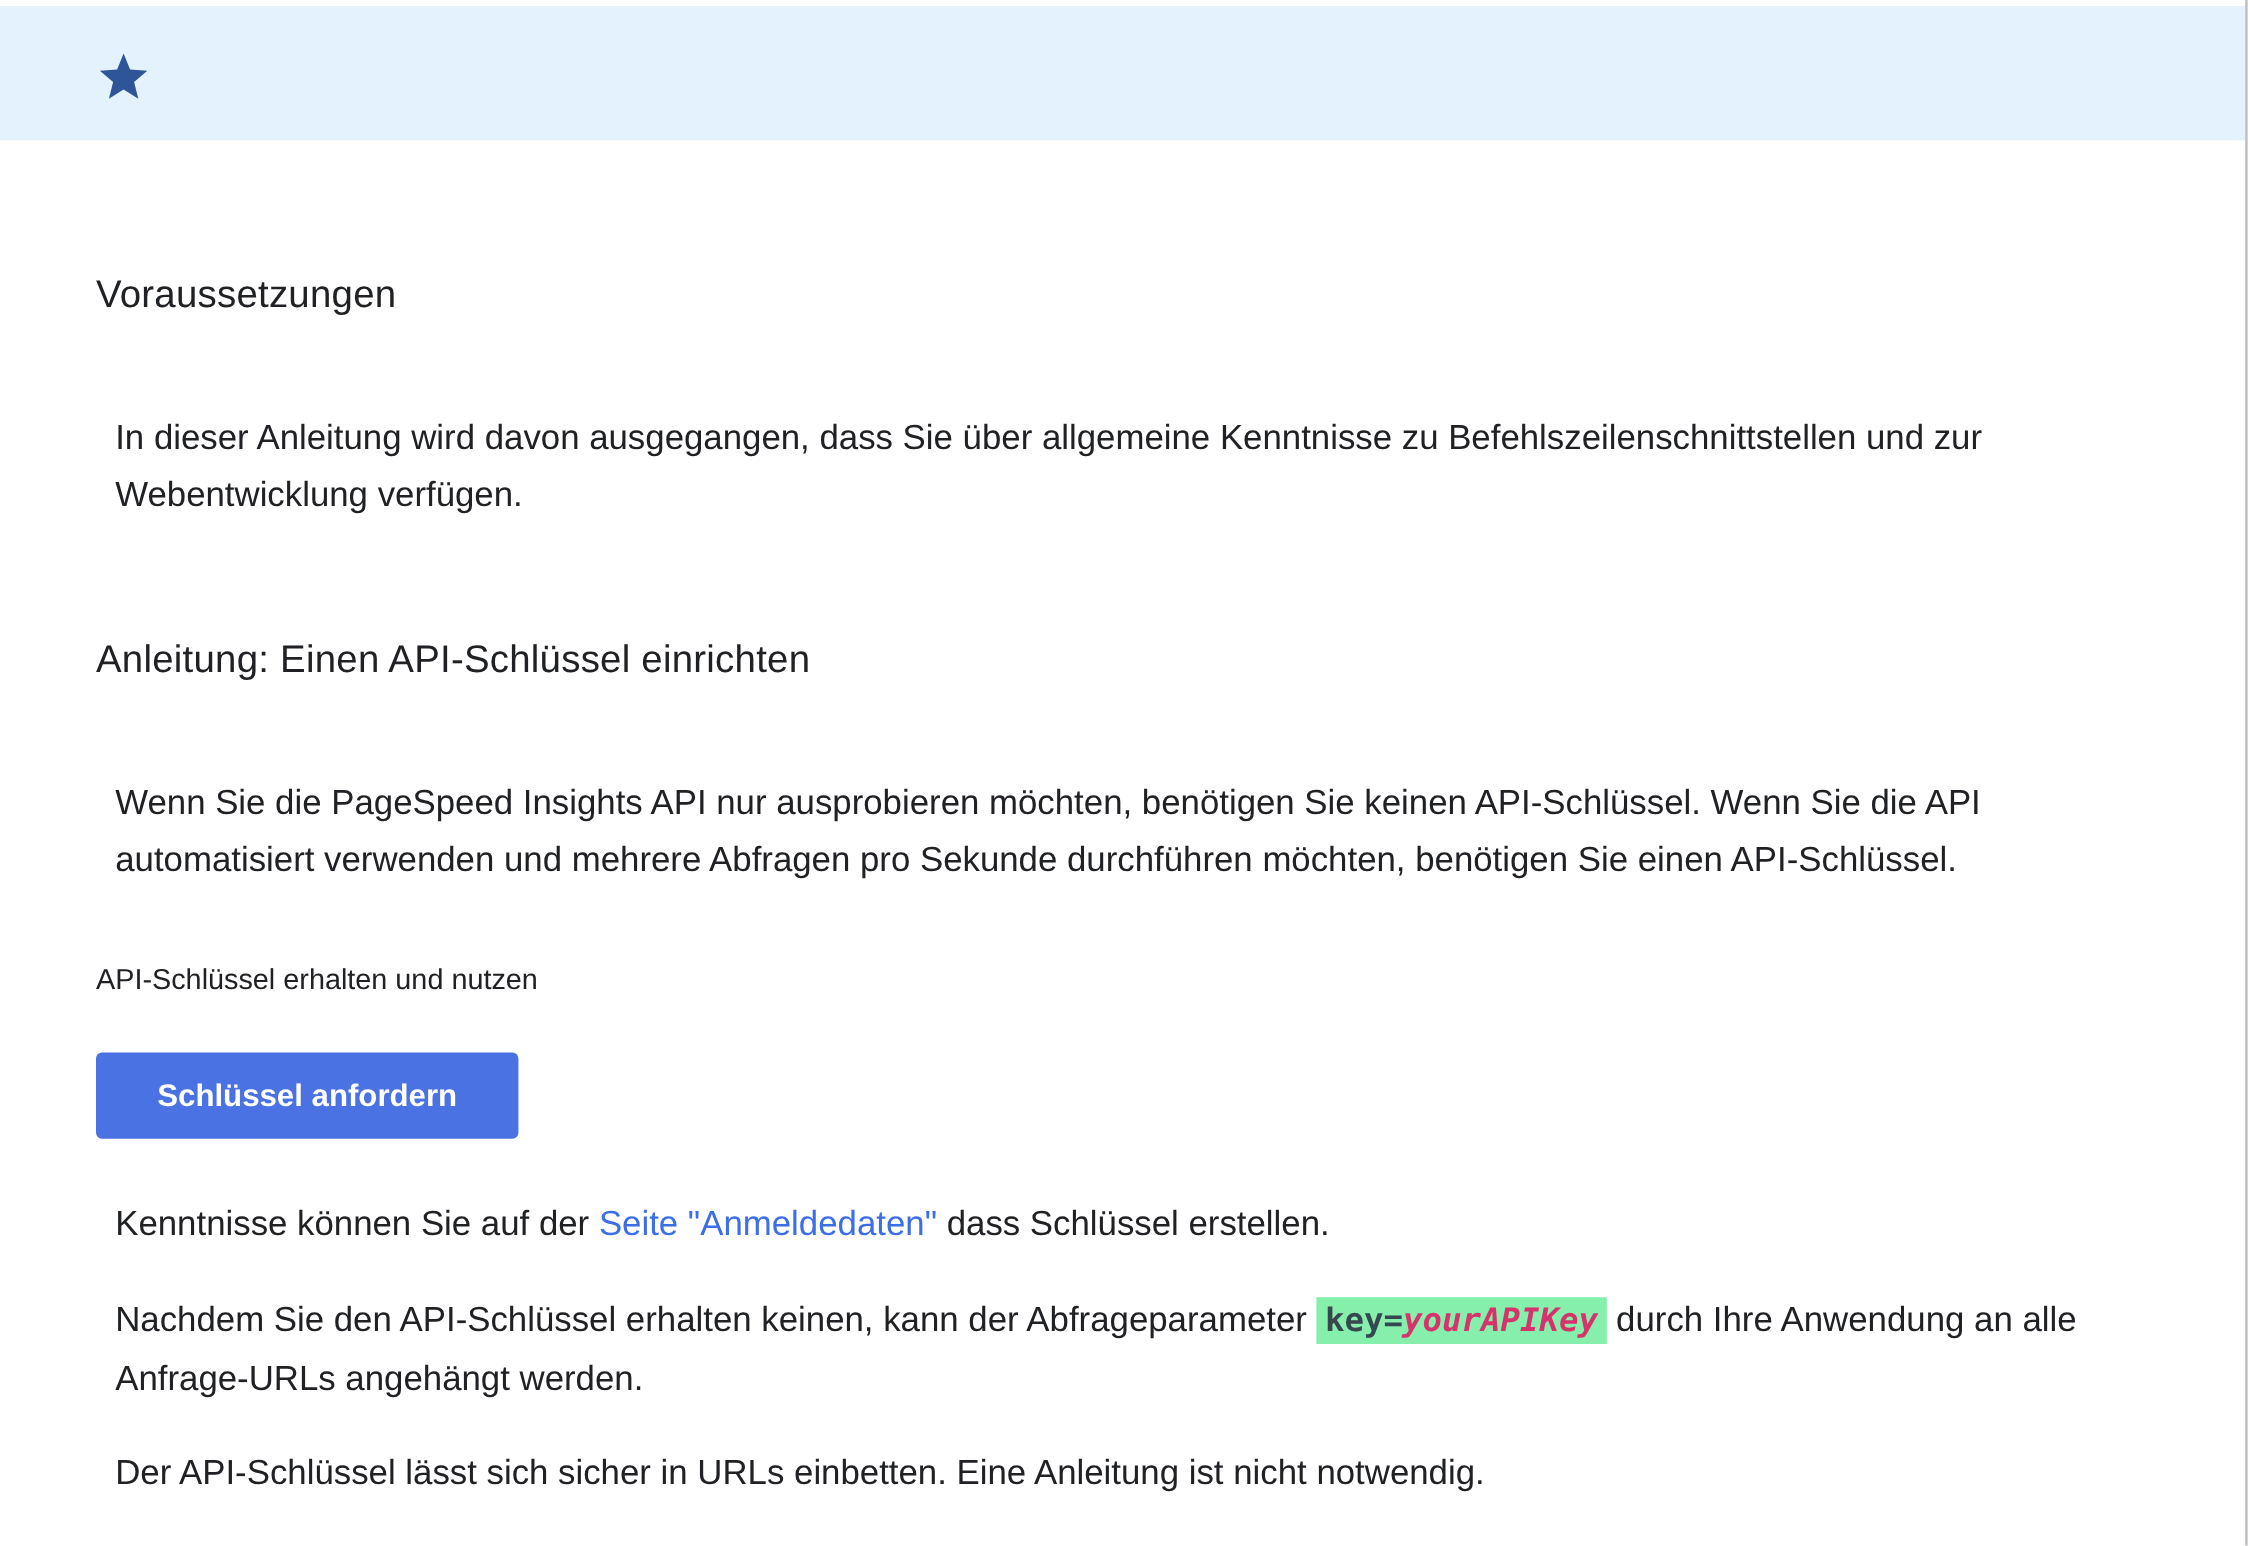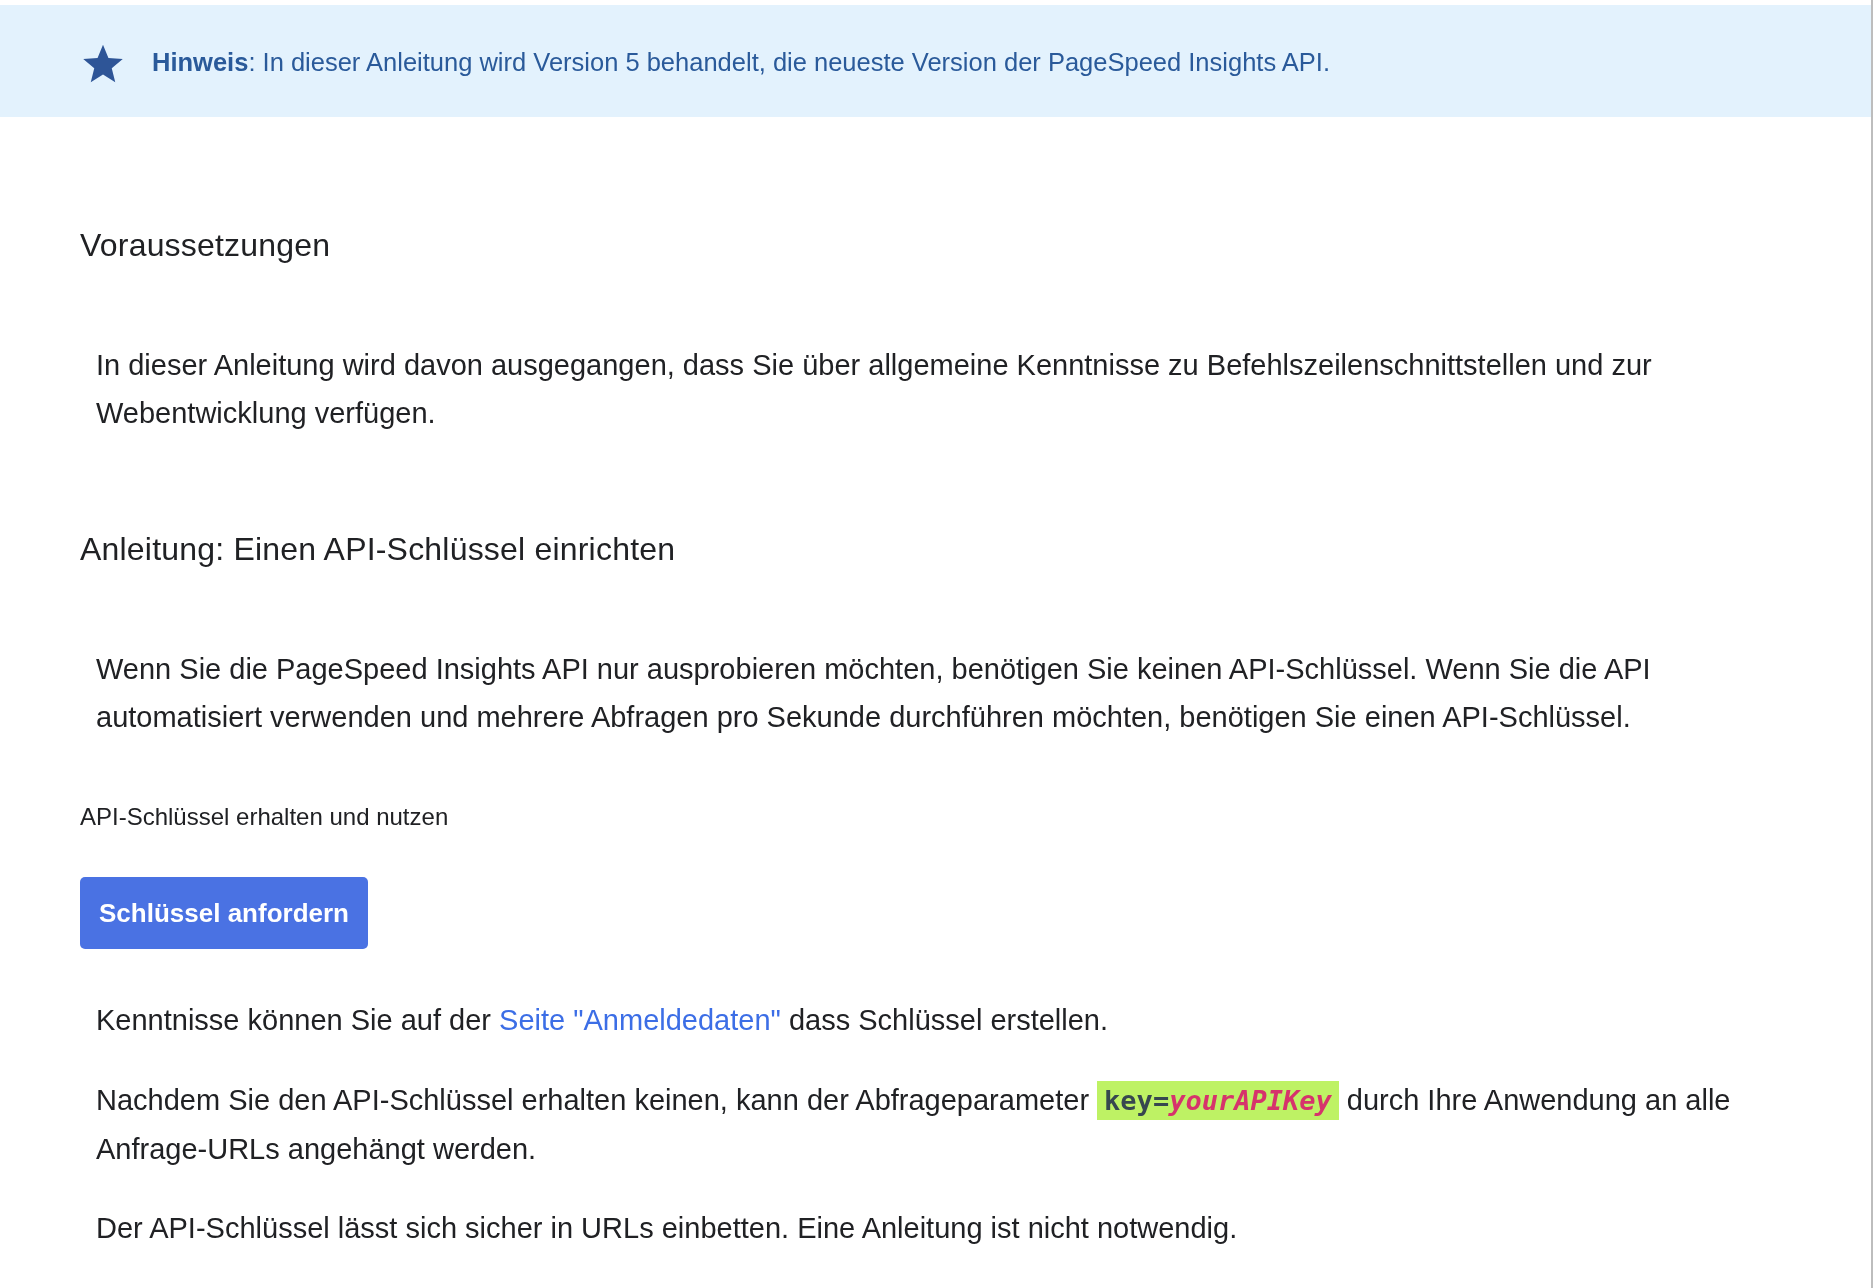--- a/index.html
+++ b/index.html
@@ -8,34 +8,33 @@
   .right-border { position:absolute; right:0; top:0; width:2px; height:1288px; background:#bdbdbd; }
   .note { position:absolute; left:0; top:5px; width:1871px; height:112px; background:#e3f2fd;
           display:flex; align-items:center; }
   .note .star { position:absolute; left:82px; top:37px; width:42px; height:42px; }
   .note .text { position:absolute; left:152px; top:42px; font-size:25.5px; color:#2a5a9a; white-space:nowrap; line-height:30px; }
   .note .text b { font-weight:bold; color:#2a5a9a; }
   .content { position:absolute; left:80px; top:0; width:1720px; }
   h2 { position:absolute; left:0; margin:0; font-weight:normal; font-size:32px; color:#202124; white-space:nowrap; line-height:56px; letter-spacing:0.2px; }
   h3 { position:absolute; left:0; margin:0; font-weight:normal; font-size:24px; color:#202124; white-space:nowrap; line-height:48px; }
   p { position:absolute; left:0; margin:16px; font-size:29px; line-height:48px; color:#202124; width:1720px; }
-  .btn { position:absolute; left:0; top:877px; width:288px; height:72px; background:#4a72e3; border-radius:5px;
+  .btn { position:absolute; left:0; top:877px; width:352px; height:72px; background:#4a72e3; border-radius:5px;
          color:#ffffff; font-size:26px; font-weight:bold; display:flex; align-items:center; justify-content:center; cursor:pointer; }
   a { color:#3c6ee6; text-decoration:none; }
-  code { font-family:"DejaVu Sans Mono", monospace; background:#bef264; color:#37474f; font-size:27px; padding:4px 7px; font-weight:bold; }
+  code { font-family:"DejaVu Sans Mono", monospace; background:#86efac; color:#37474f; font-size:27px; padding:4px 7px; font-weight:bold; }
   code var { font-style:italic; color:#d6336c; font-weight:bold; }
 </style>
 </head>
 <body>
 
 <div class="note">
   <svg class="star" viewBox="0 0 24 24">
     <path d="M12 1.5l3.1 7.6 8.2.6-6.3 5.3 2 8-7-4.4-7 4.4 2-8L.7 9.7l8.2-.6z" fill="#2e5597"></path>
   </svg>
-  <span class="text"><b>Hinweis</b><span>: In dieser Anleitung wird Version 5 behandelt, die neueste Version der PageSpeed Insights API.</span></span>
 </div>
 
 <div class="content">
   <h2 style="top:217px;">Voraussetzungen</h2>
   <p style="top:325px;">In dieser Anleitung wird davon ausgegangen, dass Sie über allgemeine Kenntnisse zu Befehlszeilenschnittstellen und zur Webentwicklung verfügen.</p>
 
   <h2 style="top:521px;">Anleitung: Einen API-Schlüssel einrichten</h2>
   <p style="top:629px;">Wenn Sie die PageSpeed Insights API nur ausprobieren möchten, benötigen Sie keinen API-Schlüssel. Wenn Sie die API automatisiert verwenden und mehrere Abfragen pro Sekunde durchführen möchten, benötigen Sie einen API-Schlüssel.</p>
 
   <h3 style="top:793px;">API-Schlüssel erhalten und nutzen</h3>

